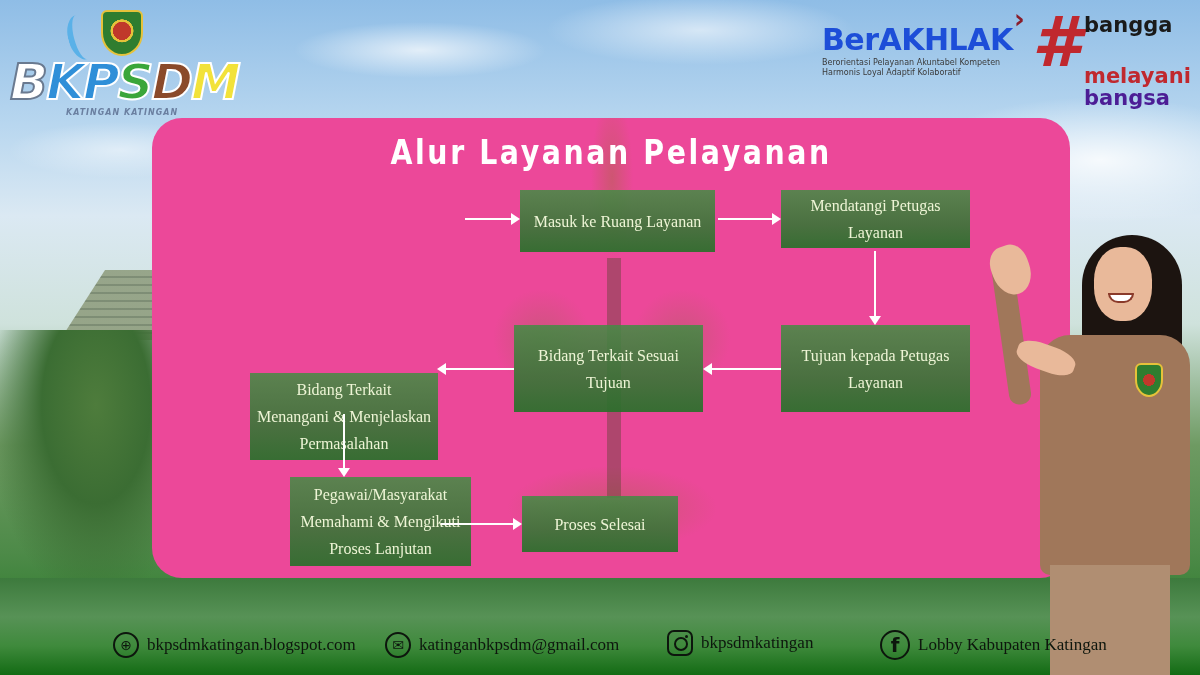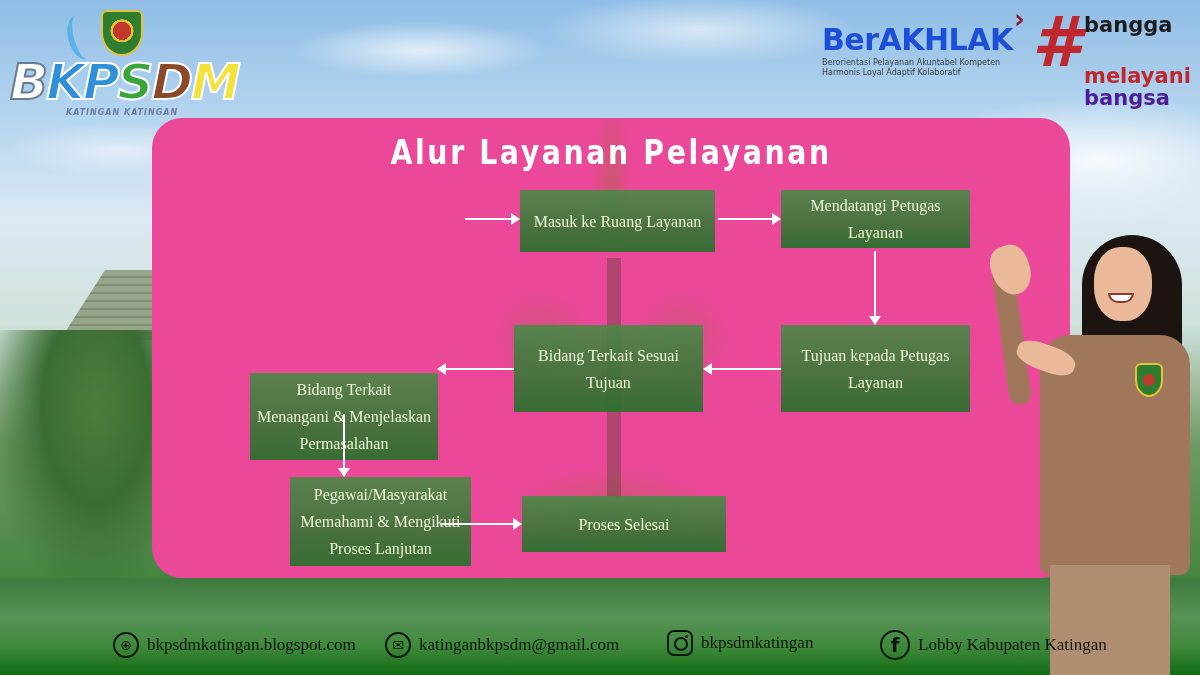--- a/index.html
+++ b/index.html
@@ -197,21 +197,21 @@
     <span>Menangani &amp; Menjelaskan</span>
     <span>Permasalahan</span>
   </div>
 
   <div class="box" style="left:98px;top:359px;width:181px;height:89px;flex-direction:column;margin-left:40px;">
     <span>Pegawai/Masyarakat</span>
     <span>Memahami &amp; Mengikuti</span>
     <span>Proses Lanjutan</span>
   </div>
 
-  <div class="box" style="left:370px;top:378px;width:204px;height:56px;justify-content:center;">
+  <div class="box" style="left:370px;top:378px;width:156px;height:56px;justify-content:center;">
     <span>Proses Selesai</span>
   </div>
 
   <div class="arrow arrow-h right" style="left:313px;top:100px;width:53px;"></div>
   <div class="arrow arrow-h right" style="left:566px;top:100px;width:61px;"></div>
   <div class="arrow arrow-v down" style="left:722px;top:133px;height:72px;"></div>
   <div class="arrow arrow-h left" style="left:553px;top:250px;width:76px;"></div>
   <div class="arrow arrow-h left" style="left:287px;top:250px;width:75px;"></div>
   <div class="arrow arrow-v down" style="left:191px;top:296px;height:61px;"></div>
   <div class="arrow arrow-h right" style="left:289px;top:405px;width:79px;"></div>

